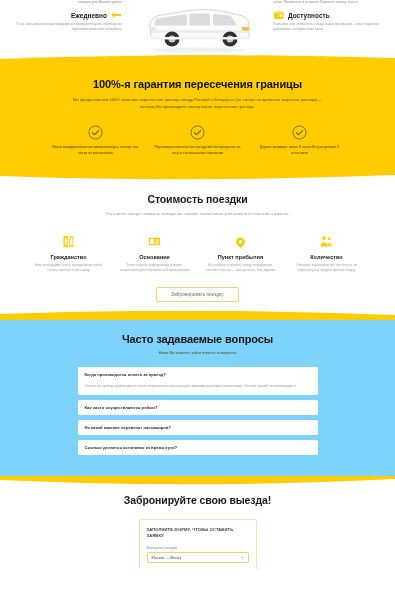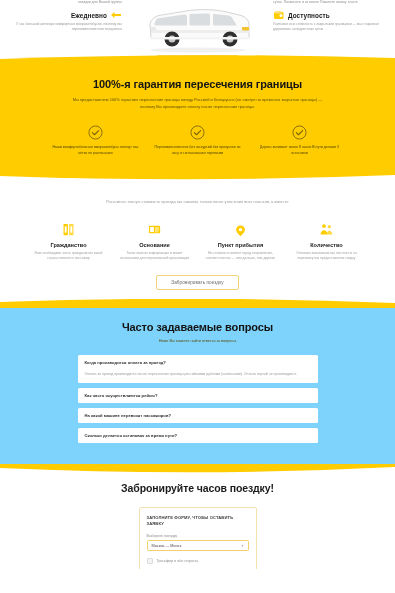--- a/index.html
+++ b/index.html
@@ -222,20 +222,21 @@
         </svg>
         <div class="check-txt">Дорога занимает около 8 часов В пути делаем 3 остановки</div>
       </div>
     </div>
     <svg class="curve-bottom" viewBox="0 0 395 10" preserveAspectRatio="none">
       <path d="M0 0 L395 0 L395 4 Q200 12 0 5 Z" fill="#FFCC00"></path>
     </svg>
   </div>
 
   <div class="section-white">
+    <div class="sec-title">Стоимость поездки</div>
     <div class="sec-sub">Рассчитать точную стоимость проезда мы сможем, только после уточнения всех нюансов, а именно:</div>
 
     <div class="four-col">
       <div class="fcol">
         <div class="fcol-ico">
           <svg width="15" height="15" viewBox="0 0 24 24">
             <rect x="4" y="3" width="7" height="18" rx="1" fill="#FFCC00"></rect>
             <rect x="13" y="3" width="7" height="18" rx="1" fill="#ffd940"></rect>
             <rect x="6" y="7" width="3" height="10" fill="#fff"></rect>
             <rect x="15" y="7" width="3" height="10" fill="#fff"></rect>
@@ -310,21 +311,21 @@
       <div class="faq-item">
         <div class="faq-q">Сколько делается остановок за время пути?</div>
       </div>
     </div>
     <svg class="curve-bottom" viewBox="0 0 395 10" preserveAspectRatio="none">
       <path d="M0 0 L395 0 L395 3 Q200 13 0 4 Z" fill="#FFCC00"></path>
     </svg>
   </div>
 
   <div class="band-book">
-    <div class="sec-title">Забронируйте часов поездку!</div>
+    <div class="sec-title">Забронируйте свою выезда!</div>
 
     <div class="form-card">
       <div class="form-legend">Заполните форму, чтобы оставить заявку</div>
 
       <div class="field">
         <div class="flabel">Выберите поездку</div>
         <div class="select-box">
           <span>Москва — Минск</span>
           <span class="caret">▾</span>
         </div>

